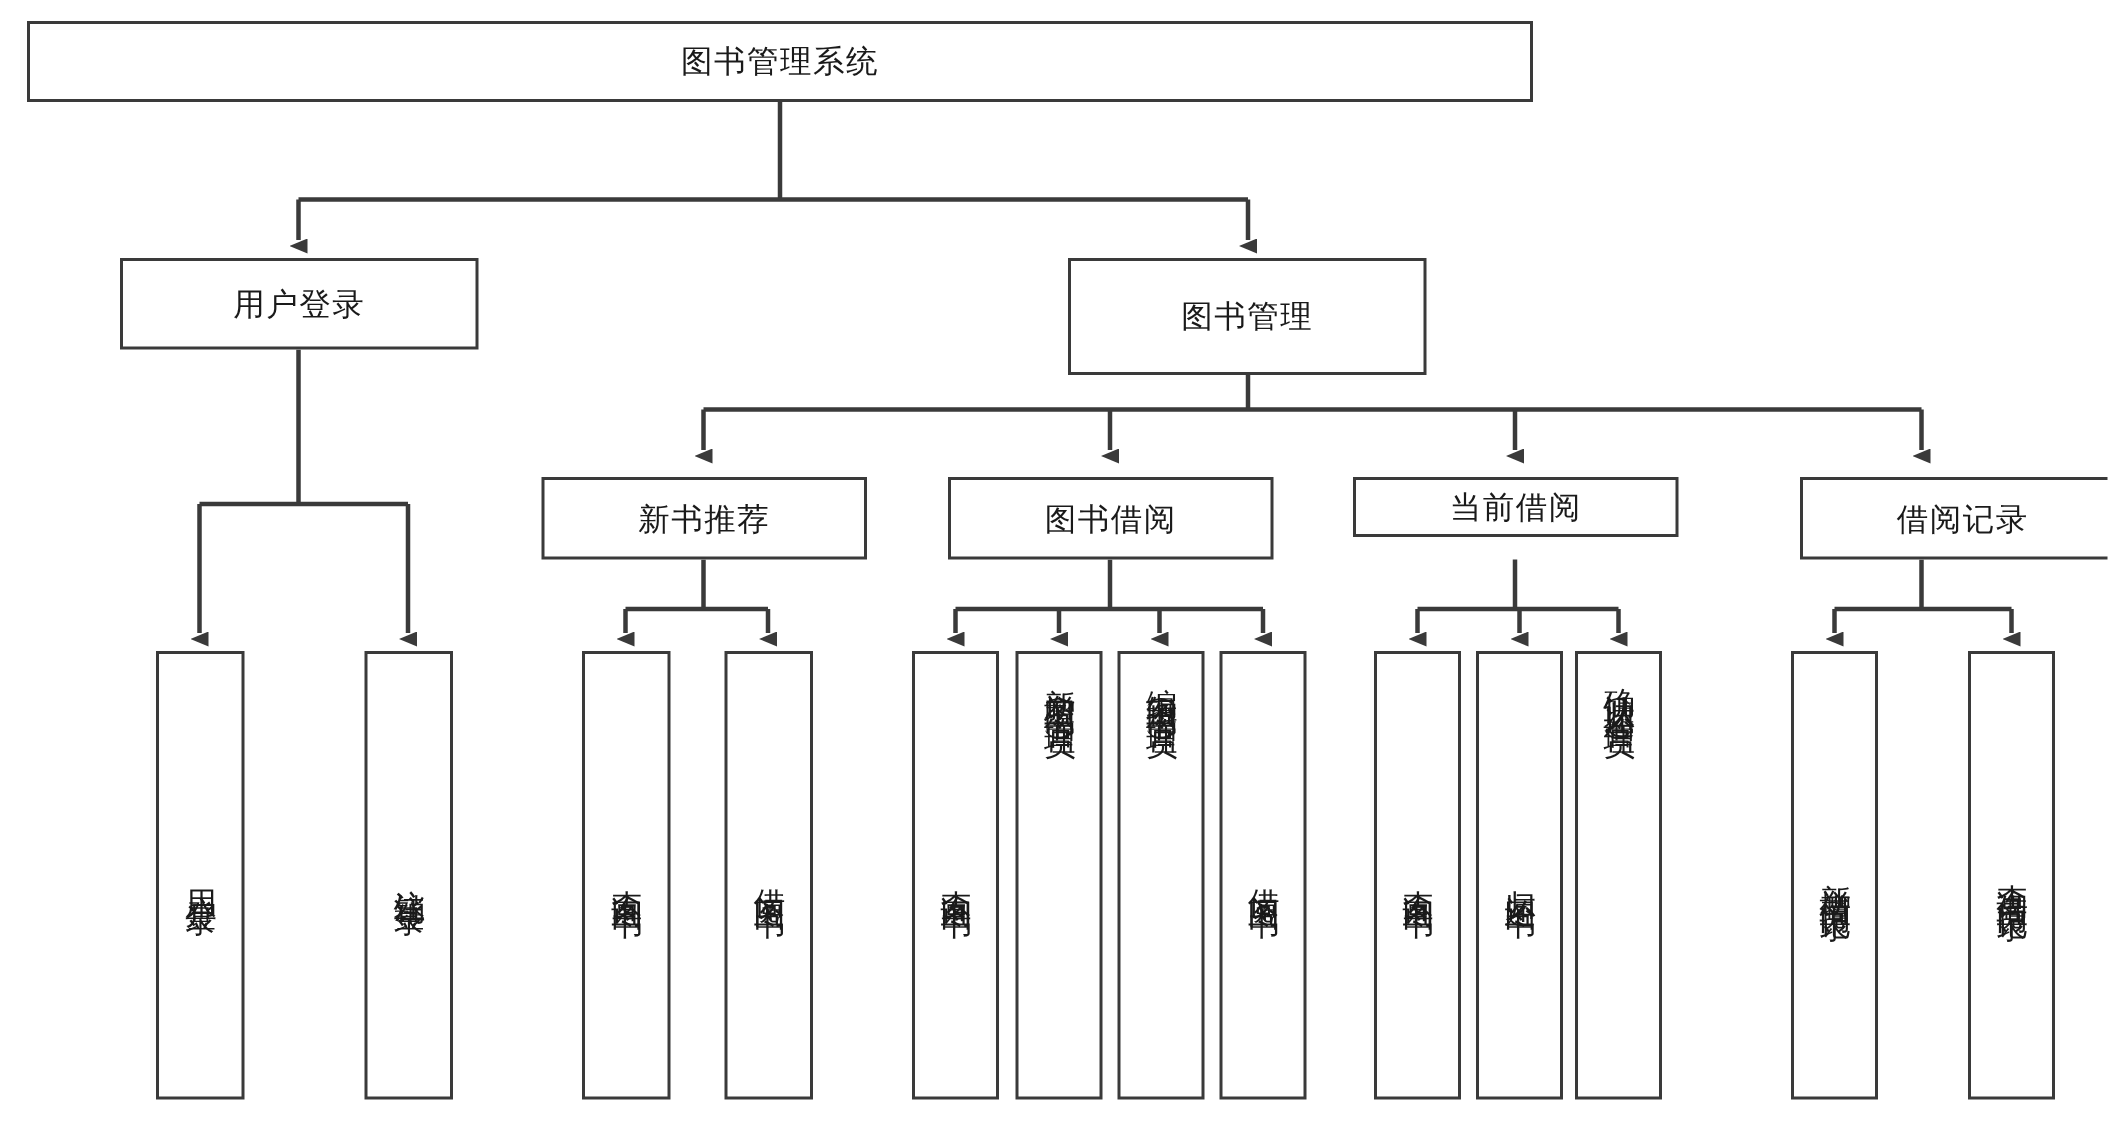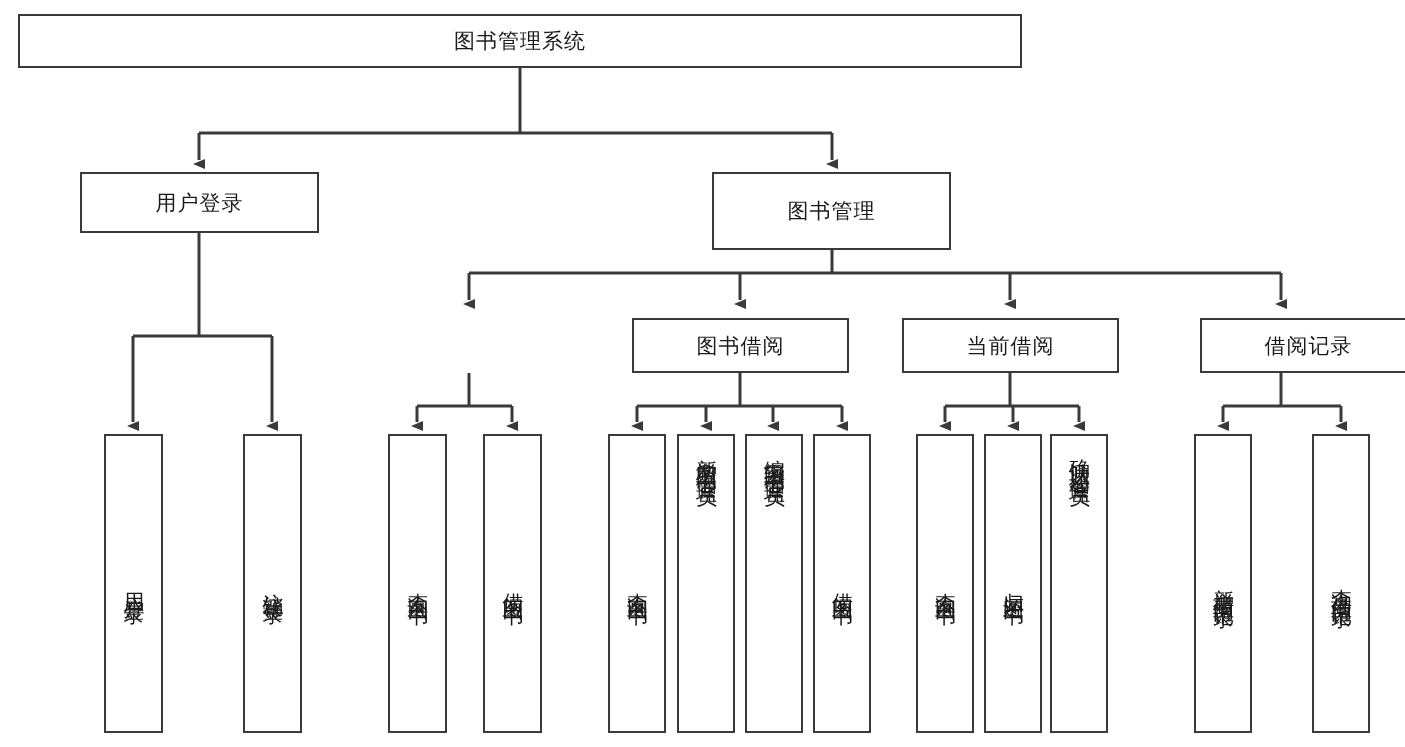--- a/index.html
+++ b/index.html
@@ -126,24 +126,27 @@
     <span class="node-label">图书管理系统</span>
   </div>
 
   <div class="node horiz" style="left:80px; top:172px; width:239px; height:61px;">
     <span class="node-label">用户登录</span>
   </div>
   <div class="node horiz" style="left:712px; top:172px; width:239px; height:78px;">
     <span class="node-label">图书管理</span>
   </div>
 
+  <div class="node horiz" style="left:361px; top:318px; width:217px; height:55px;">
+    <span class="node-label">新书推荐</span>
+  </div>
   <div class="node horiz" style="left:632px; top:318px; width:217px; height:55px;justify-content:center;">
     <span class="node-label">图书借阅</span>
   </div>
-  <div class="node horiz" style="left:902px; top:318px; width:217px; height:55px;">
+  <div class="node horiz" style="left:902px; top:318px; width:217px; height:40px;">
     <span class="node-label">当前借阅</span>
   </div>
   <div class="node horiz" style="left:1172px; top:318px; width:217px; height:55px;margin-left:28px;">
     <span class="node-label">借阅记录</span>
   </div>
 
   <div class="node vert" style="left:104px; top:434px; width:59px; height:299px;">
     <span class="node-label">用户登录</span>
   </div>
   <div class="node vert" style="left:243px; top:434px; width:59px; height:299px;">

